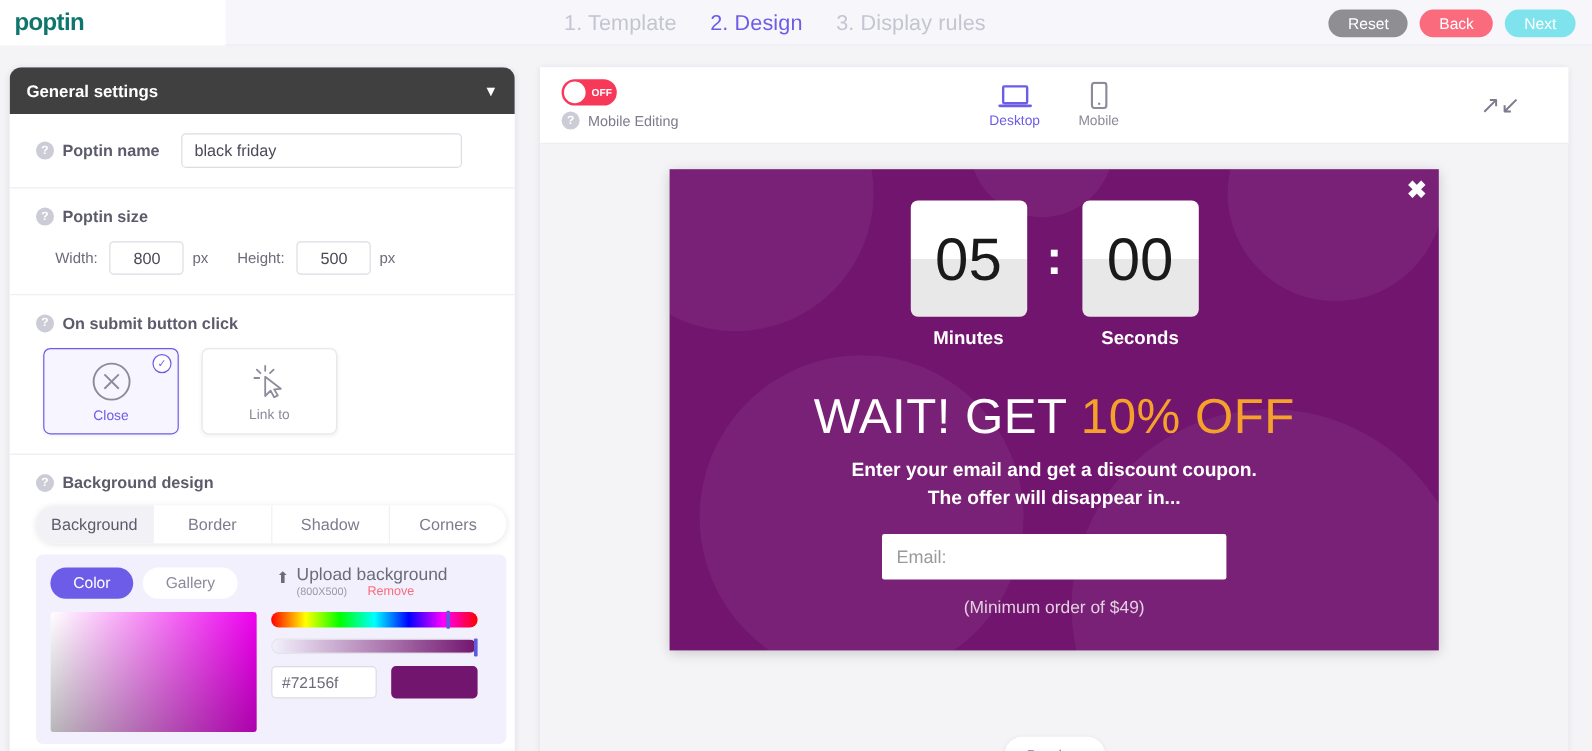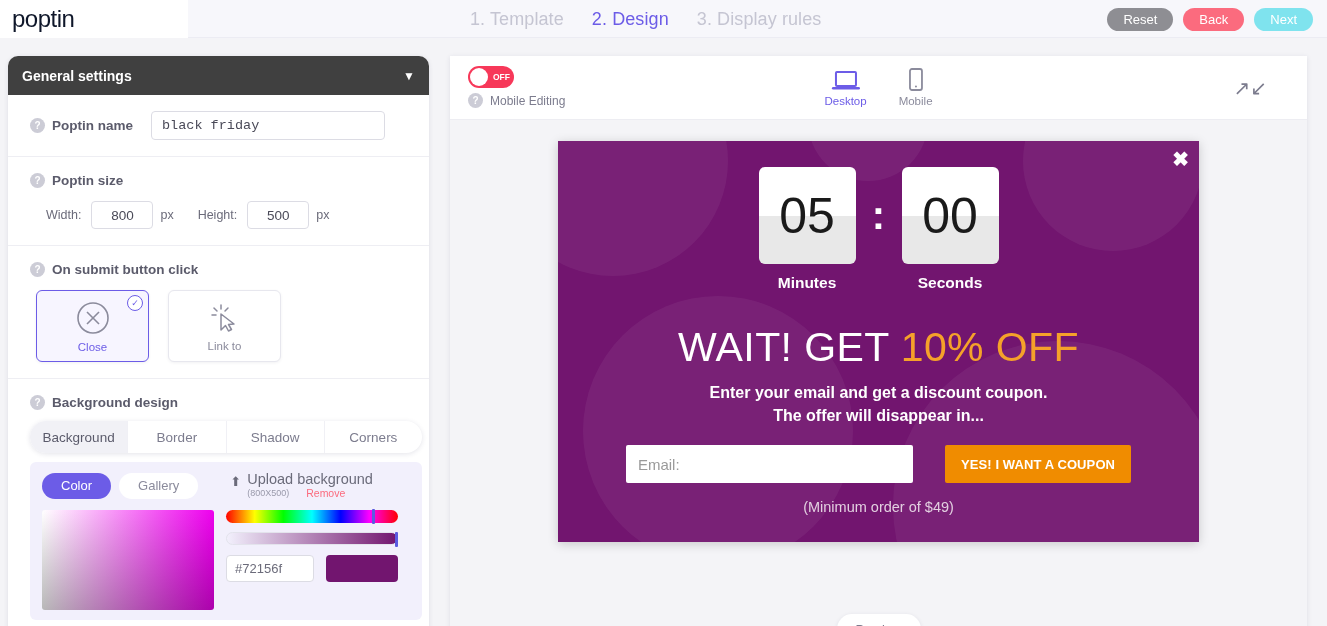--- a/index.html
+++ b/index.html
@@ -16,21 +16,21 @@
     width: 1327px; height: 38px;
     background: #f7f7fb;
     border-bottom: 1px solid #ececf3;
   }
   .logo-zone {
     position: absolute; left: 0; top: 0; width: 188px; height: 38px;
     background: #ffffff;
     display: flex; align-items: center; padding-left: 12px;
   }
   .logo-text {
-    font-size: 24px; font-weight: normal; color: #0f172a;
+    font-size: 20px; font-weight: bold; color: #0f766e;
     letter-spacing: -0.5px; line-height: 1;
   }
   .steps {
     position: absolute; left: 470px; top: 0; height: 38px;
     display: flex; align-items: center; gap: 28px;
   }
   .step { font-size: 18px; color: #c5c5d2; letter-spacing: 0.1px; cursor: pointer; }
   .step.active { color: #6c5ce7; }
   .top-actions {
     position: absolute; right: 14px; top: 0; height: 38px;
@@ -71,21 +71,21 @@
     background: #ccccd6; color: #fff; font-size: 10px;
     display: inline-flex; align-items: center; justify-content: center;
     margin-right: 7px; cursor: pointer; flex: 0 0 auto; font-weight: bold;
   }
   .lab { font-size: 13.5px; font-weight: bold; color: #5b5b6b; }
   .txtfield {
     height: 29px; border: 1px solid #dcdce4; border-radius: 4px;
     padding: 0 10px; font-size: 13.5px; color: #4a4a58;
     font-family: "Liberation Sans", sans-serif; background: #fff;
   }
-  #name-input { width: 234px; margin-left: 18px; font-family: Liberation Mono, monospace; }
+  #name-input { width: 234px; margin-left: 18px; }
   .size-row { margin-top: 13px; padding-left: 16px; display: flex; align-items: center; }
   .size-row span { font-size: 12.5px; color: #6b6b7a; }
   .num { width: 62px; text-align: center; height: 28px; }
   .unit { margin-left: 7px; margin-right: 24px; }
 
   
   .opts { display: flex; gap: 19px; margin-top: 13px; padding-left: 6px; }
   .opt {
     width: 113px; height: 72px; border-radius: 6px;
     border: 1px solid #e7e7ee; background: #fff; position: relative;
@@ -448,20 +448,19 @@
       <span>WAIT! GET </span><span class="hl" style="color: rgb(245, 161, 42);">10% OFF</span>
     </div>
 
     <div class="sub">
       <div>Enter your email and get a discount coupon.</div>
       <div>The offer will disappear in...</div>
     </div>
 
     <div class="formrow">
       <input class="email" placeholder="Email:" style="">
-      <button class="cta" style="background: rgb(240, 140, 0);">YES! I WANT A COUPON</button>
     </div>
 
     <div class="fineprint">(Minimum order of $49)</div>
   </div>
 
   <div class="preview-btn">Preview</div>
 </div>
 
 </body></html>

